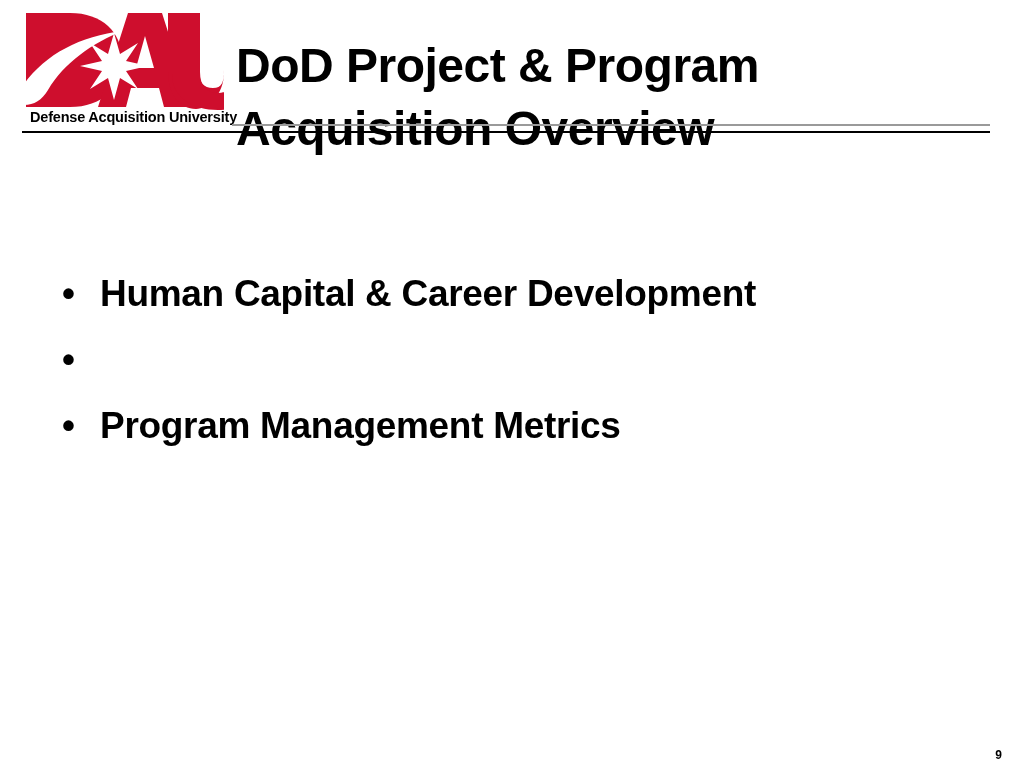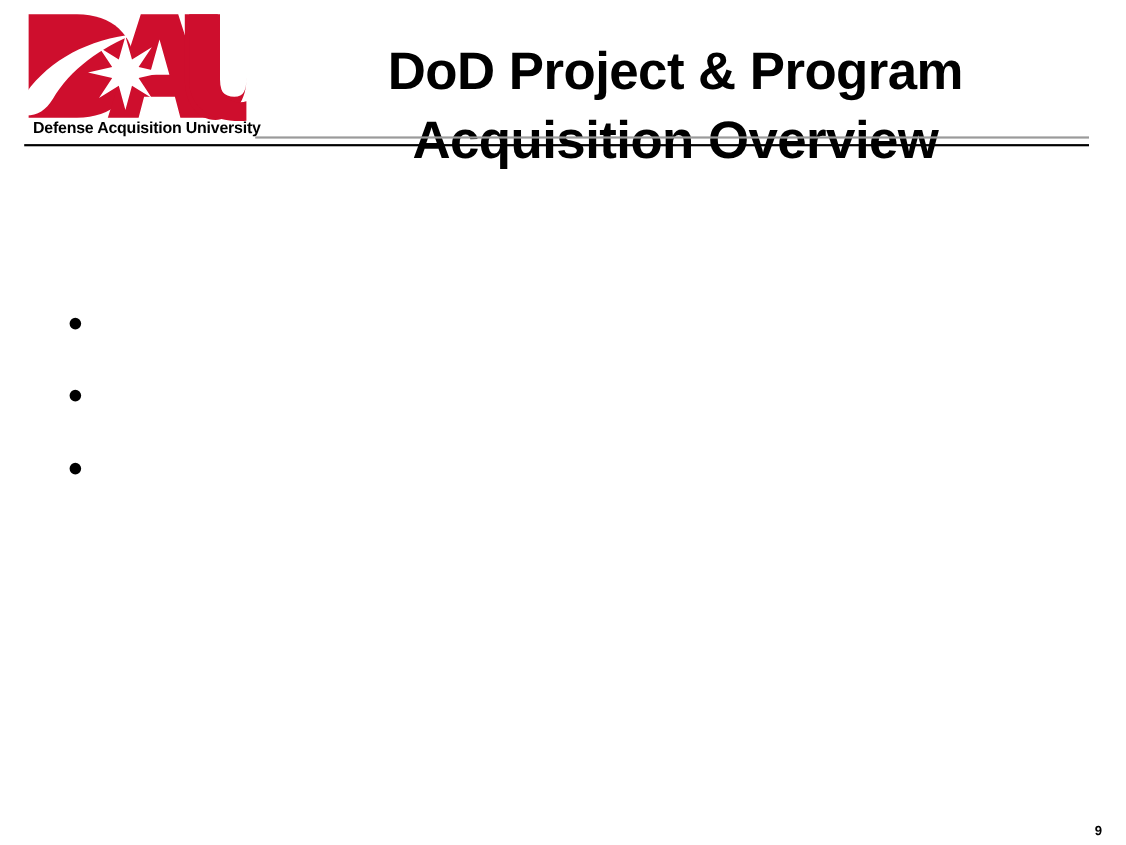--- a/index.html
+++ b/index.html
@@ -57,21 +57,21 @@
     color: #000000;
     white-space: nowrap;
   }
 
   
   #slide-title {
     position: absolute;
     left: 236px;
     top: 2px;
     width: 756px;
-    text-align: center;
+    text-align: left;
     font-family: "Liberation Sans", sans-serif;
     font-weight: bold;
     font-size: 48px;
     line-height: 63px;
     letter-spacing: -0.5px;
     color: #000000;
   }
 
   
   #divider-thin {
@@ -167,24 +167,26 @@
       <span>Acquisition Overview</span>
     </h1>
 
     <div id="divider-thin"></div>
     <div id="divider-thick"></div>
   </div>
 
   <ul id="bullet-list">
     <li class="bullet-row">
       <span class="bullet-marker">•</span>
+      <span class="bullet-text">Human Capital &amp; Career Development</span>
     </li>
     <li class="bullet-row">
       <span class="bullet-marker">•</span>
     </li>
     <li class="bullet-row">
       <span class="bullet-marker">•</span>
+      <span class="bullet-text">Program Management Metrics</span>
     </li>
   </ul>
 
   <div id="page-number">9</div>
 
 </div>
 
 </body></html>

